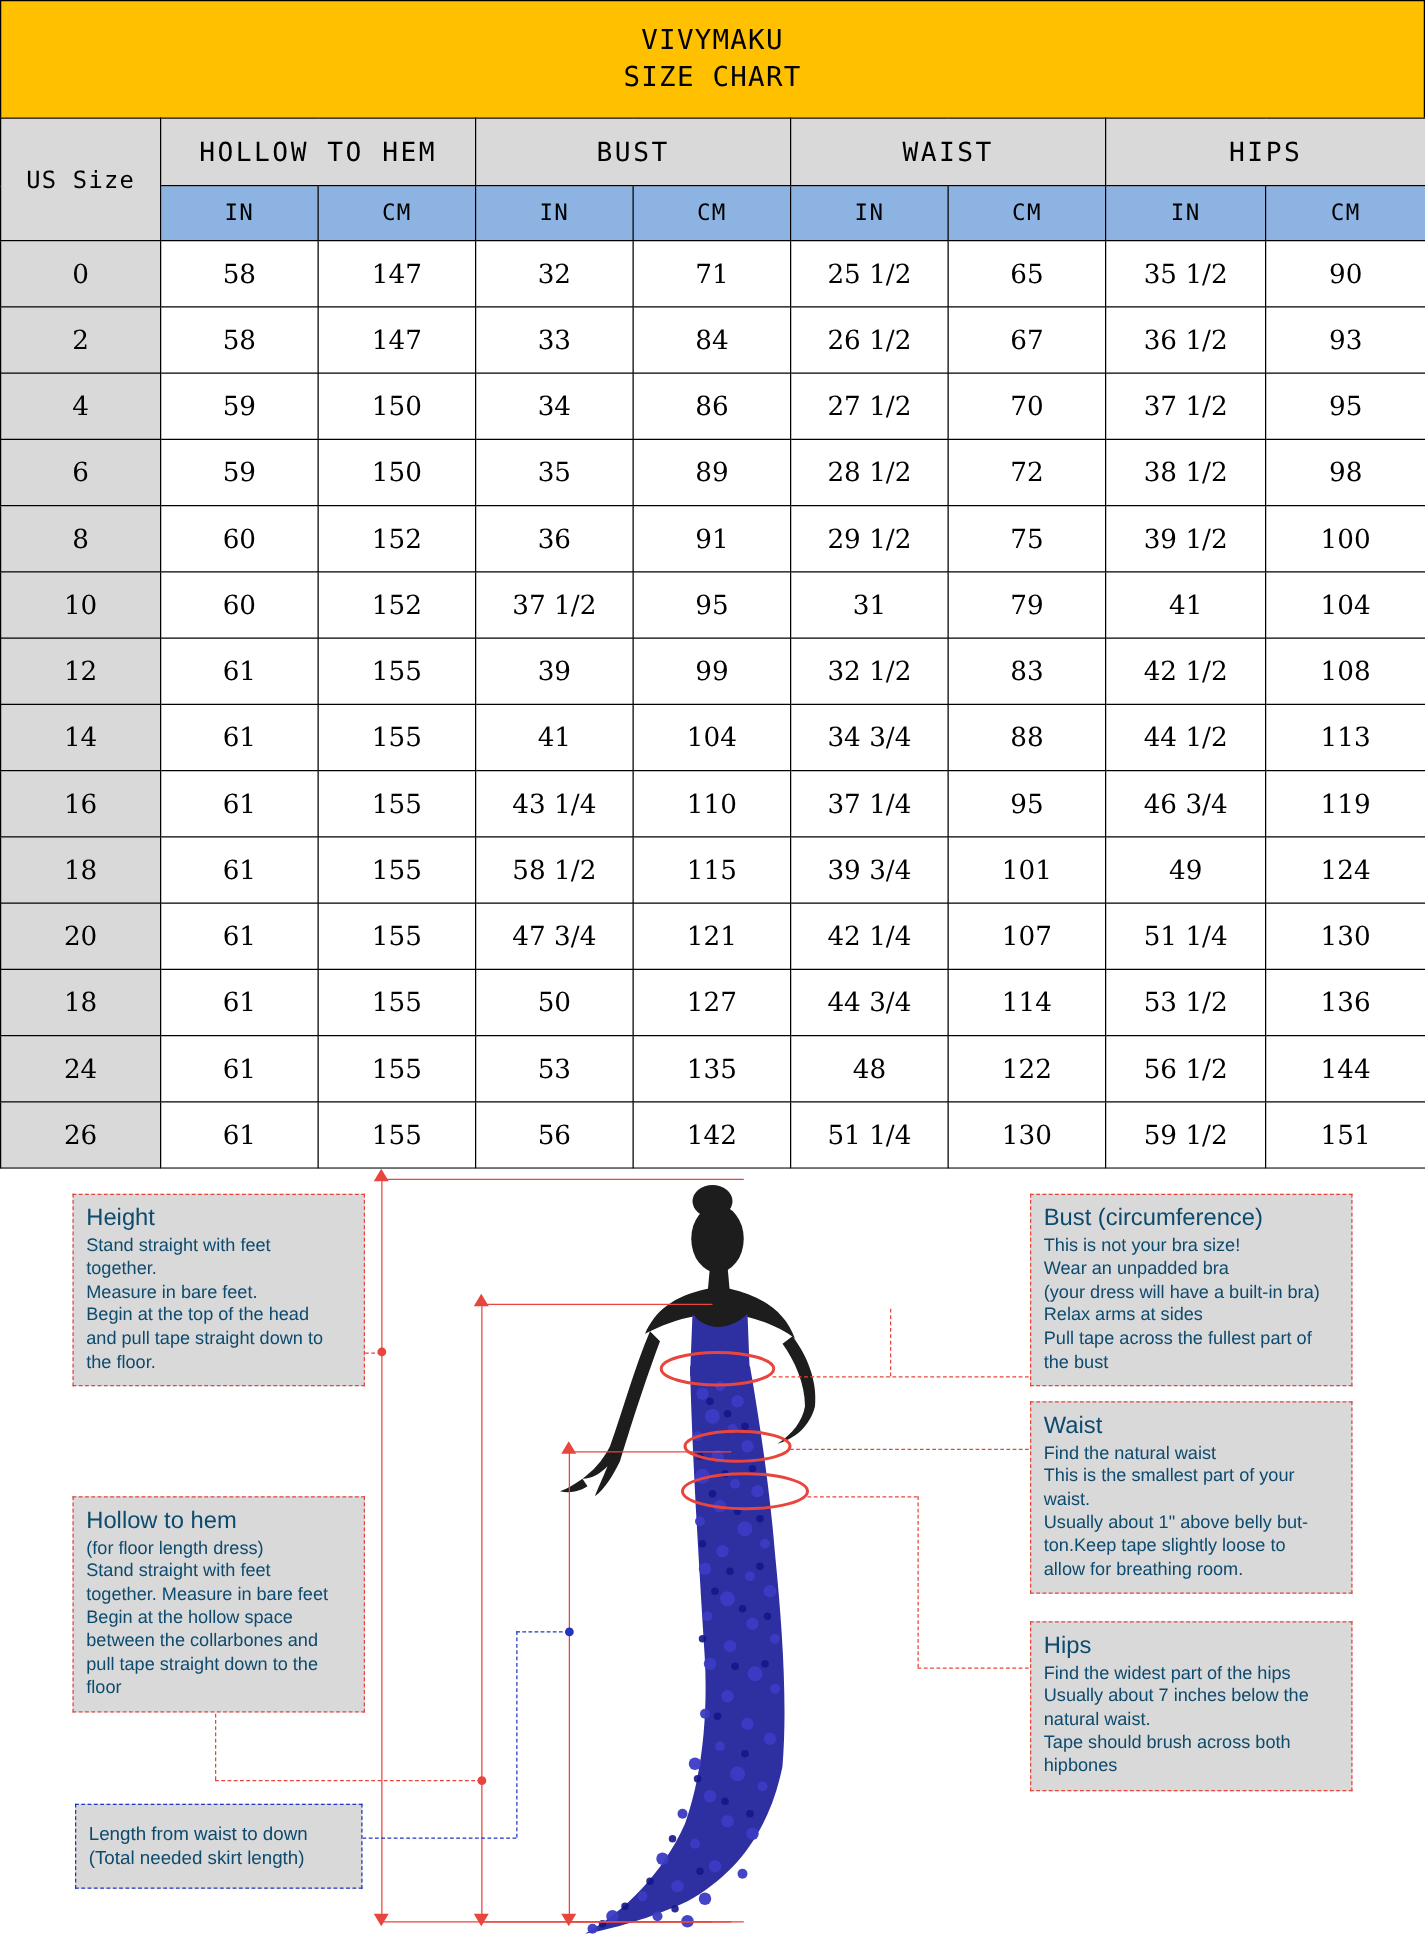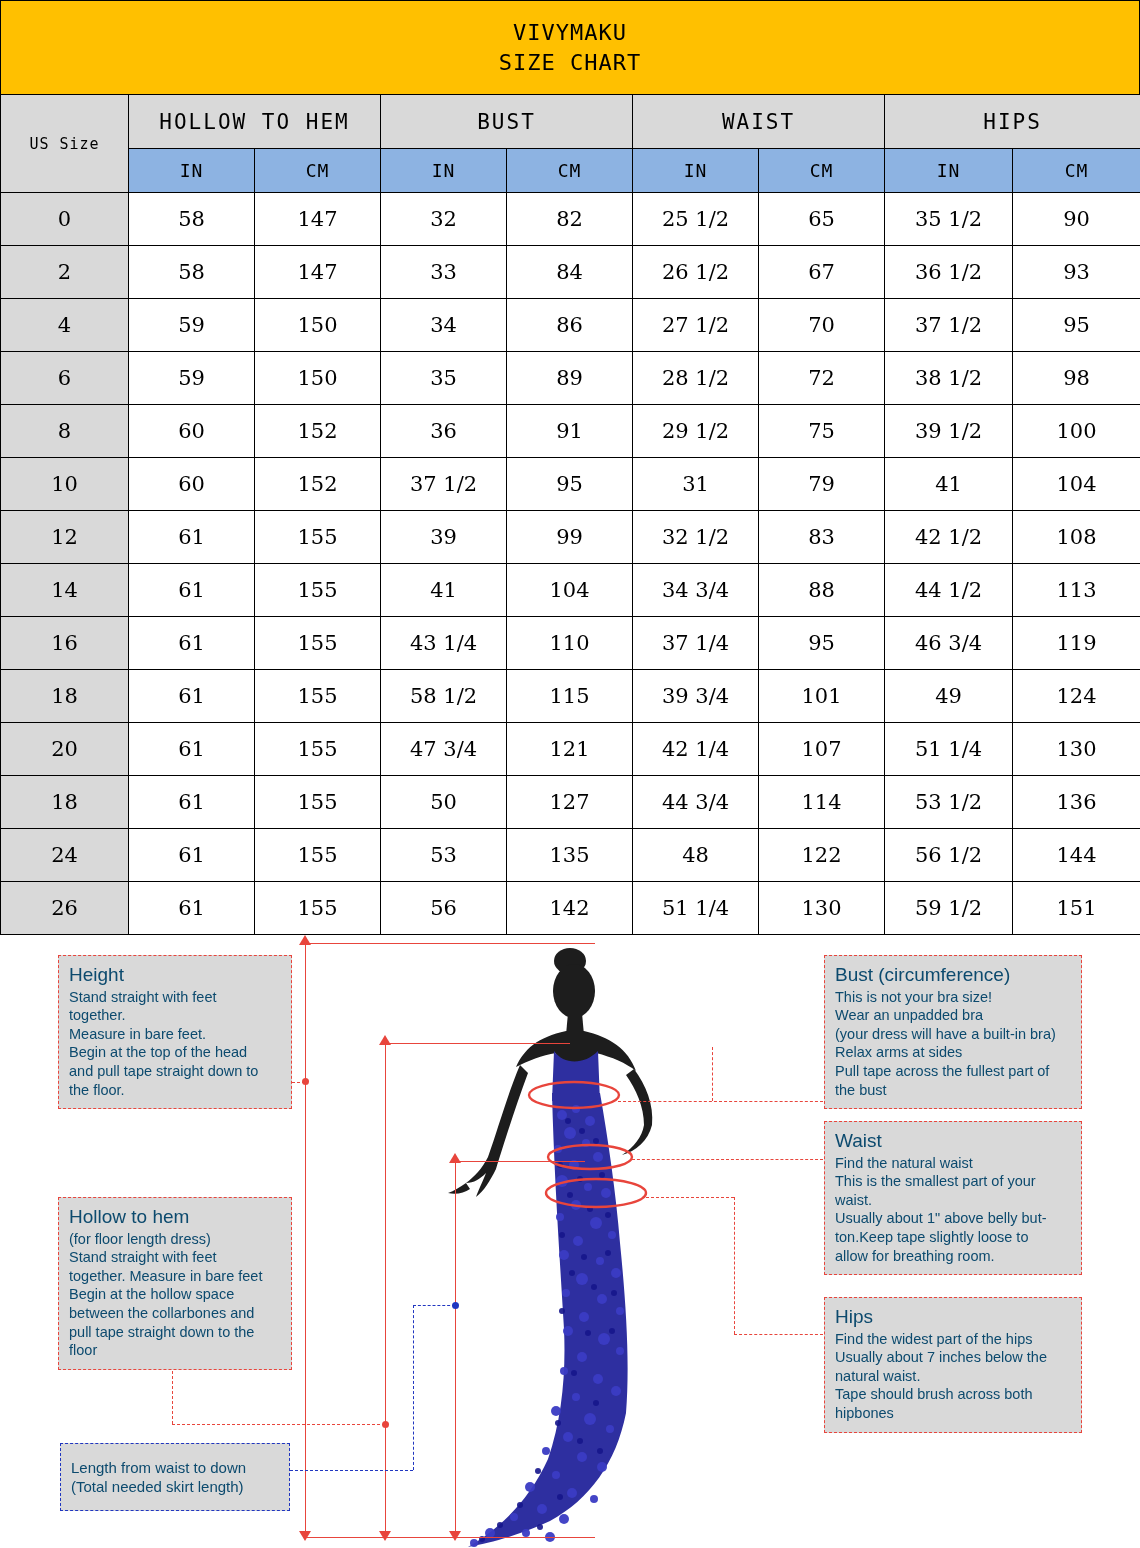--- a/index.html
+++ b/index.html
@@ -46,21 +46,21 @@
   .grp-head {
     background: #D9D9D9;
     font-family: "DejaVu Sans Mono", monospace;
     font-size: 21px;
     letter-spacing: 2px;
     height: 54px;
   }
   .ussize-head {
     background: #D9D9D9;
     font-family: "DejaVu Sans Mono", monospace;
-    font-size: 15px;
+    font-size: 19px;
     letter-spacing: 1px;
   }
   .unit-head {
     background: #8DB3E2;
     font-family: "DejaVu Sans Mono", monospace;
     font-size: 18px;
     letter-spacing: 1px;
     height: 44px;
   }
   .sizecell {
@@ -167,21 +167,21 @@
         <th class="unit-head">IN</th>
         <th class="unit-head">CM</th>
       </tr>
     </thead>
     <tbody>
       <tr>
         <td class="sizecell">0</td>
         <td class="datacell">58</td>
         <td class="datacell">147</td>
         <td class="datacell">32</td>
-        <td class="datacell">82</td>
+        <td class="datacell">71</td>
         <td class="datacell">25 1/2</td>
         <td class="datacell">65</td>
         <td class="datacell">35 1/2</td>
         <td class="datacell">90</td>
       </tr>
       <tr>
         <td class="sizecell">2</td>
         <td class="datacell">58</td>
         <td class="datacell">147</td>
         <td class="datacell">33</td>

